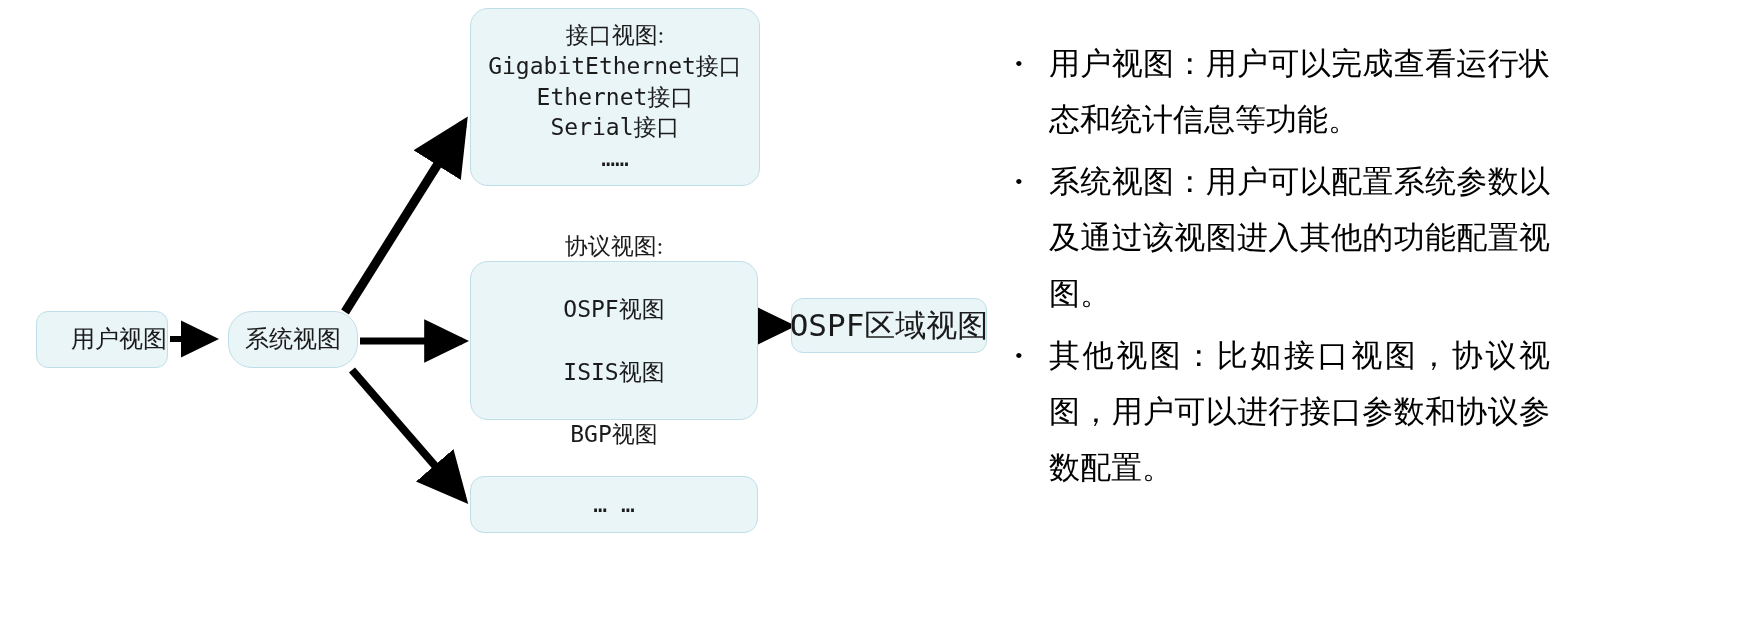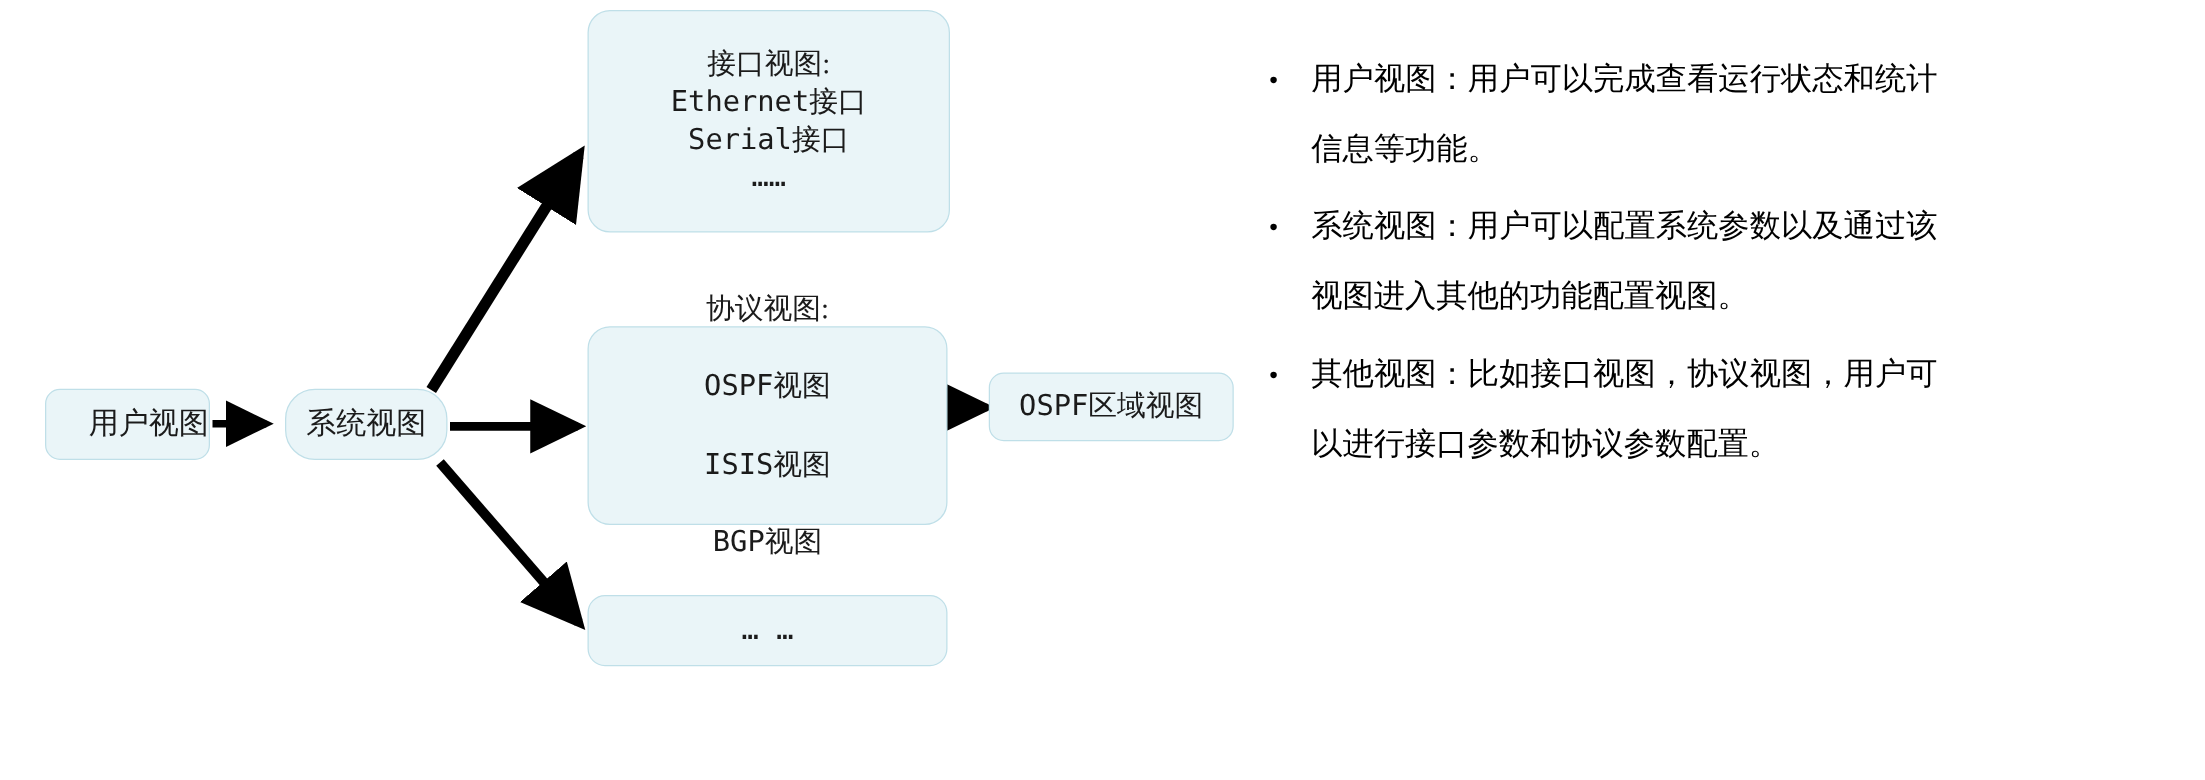--- a/index.html
+++ b/index.html
@@ -65,21 +65,21 @@
     border-radius: 18px;
   }
   #box-protocol-view {
     left: 470px; top: 261px;  width: 288px; height: 159px;
     font-size: 23px;
     border-radius: 18px;
     gap: 32px;
   }
   #box-ospf-area-view {
     left: 791px; top: 298px;  width: 196px; height: 55px;
-    font-size: 23px;
+    font-size: 31px;
     border-radius: 12px;
   }
   #box-other-view {
     left: 470px; top: 476px;  width: 288px; height: 57px;
     font-size: 23px;
     border-radius: 14px;
   }
 
   
   #arrows {
@@ -107,21 +107,21 @@
     flex: 0 0 44px;
     text-align: left;
     font-size: 22px;
     line-height: 56px;
     color: #000;
     padding-left: 10px;
     box-sizing: border-box;
   }
   .bullet-text {
     flex: 1 1 auto;
-    font-size: 25px;
+    font-size: 31px;
     line-height: 56px;
     color: #000;
     font-family: "Liberation Serif", "DejaVu Serif", serif;
     text-align: justify;
     text-justify: inter-character;
   }
 </style>
 </head>
 <body>
 
@@ -159,20 +159,21 @@
   <div class="box" id="box-user-view">
     <span class="line">用户视图</span>
   </div>
 
   <div class="box" id="box-system-view">
     <span class="line">系统视图</span>
   </div>
 
   <div class="box" id="box-interface-view">
     <span class="line">接口视图:</span>
+    <span class="line mono">GigabitEthernet接口</span>
     <span class="line mono">Ethernet接口</span>
     <span class="line mono">Serial接口</span>
     <span class="line mono">……</span>
   </div>
 
   <div class="box" id="box-protocol-view">
     <span class="line">协议视图:</span>
     <span class="line mono">OSPF视图</span>
     <span class="line mono">ISIS视图</span>
     <span class="line mono">BGP视图</span>

